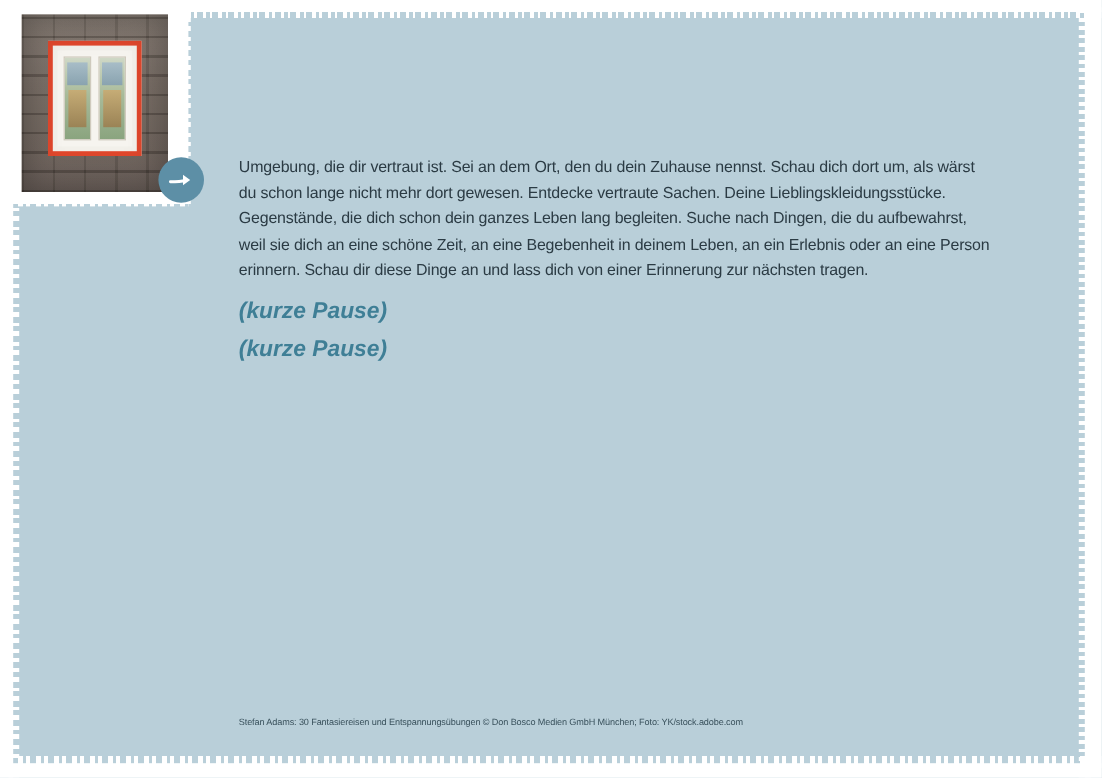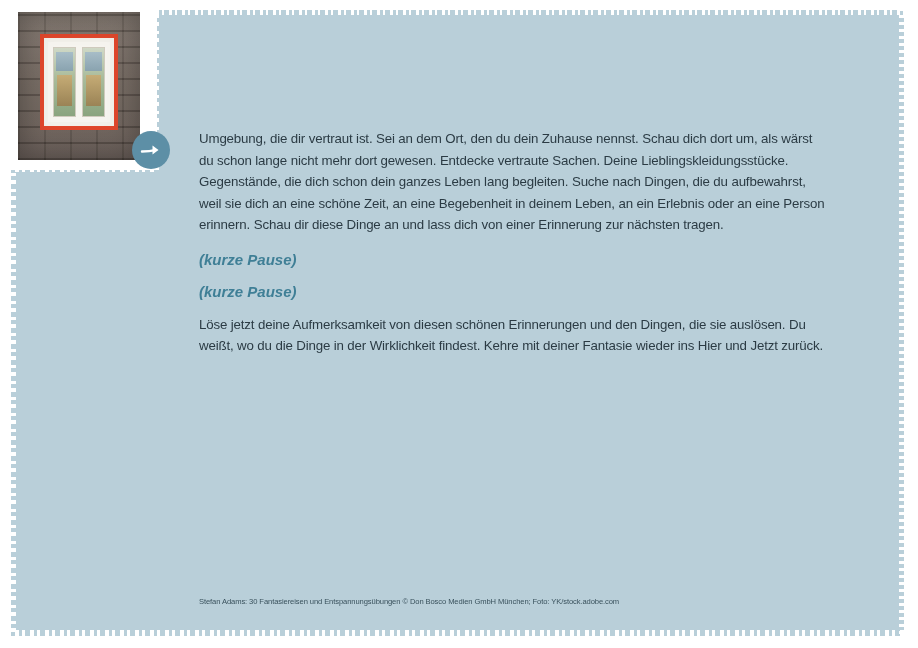--- a/index.html
+++ b/index.html
@@ -218,21 +218,21 @@
   .para {
     color: #2b3b44;
     font-size: 13.3px;
     line-height: 21.5px;
     letter-spacing: -0.15px;
     margin: 0 0 14px 0;
     text-align: left;
   }
   .pause {
     color: #3f7f96;
-    font-size: 15px;
+    font-size: 19px;
     font-style: italic;
     font-weight: bold;
     line-height: 20px;
     margin: 12px 0 12px 0;
   }
 
   .footer {
     position: absolute;
     left: 199px;
     top: 597px;
@@ -278,18 +278,17 @@
     <svg width="22" height="16" viewBox="0 0 22 16" aria-hidden="true">
       <path d="M2 9.5 C6 9.5, 10 9.5, 15 8.2" stroke="#ffffff" stroke-width="2.4" fill="none" stroke-linecap="round"></path>
       <path d="M12.5 3.6 L18.5 8 L12.5 12.4 Z" fill="#ffffff"></path>
     </svg>
   </div>
 
   <div class="content">
     <p class="para">Umgebung, die dir vertraut ist. Sei an dem Ort, den du dein Zuhause nennst. Schau dich dort um, als wärst du schon lange nicht mehr dort gewesen. Entdecke vertraute Sachen. Deine Lieblingskleidungsstücke. Gegenstände, die dich schon dein ganzes Leben lang begleiten. Suche nach Dingen, die du aufbewahrst, weil sie dich an eine schöne Zeit, an eine Begebenheit in deinem Leben, an ein Erlebnis oder an eine Person erinnern. Schau dir diese Dinge an und lass dich von einer Erinnerung zur nächsten tragen.</p>
     <p class="pause">(kurze Pause)</p>
     <p class="pause">(kurze Pause)</p>
-    <p class="para">Löse jetzt deine Aufmerksamkeit von diesen schönen Erinnerungen und den Dingen, die sie auslösen. Du weißt, wo du die Dinge in der Wirklichkeit findest. Kehre mit deiner Fantasie wieder ins Hier und Jetzt zurück.</p>
   </div>
 
   <div class="footer">Stefan Adams: 30 Fantasiereisen und Entspannungsübungen © Don Bosco Medien GmbH München; Foto: YK/stock.adobe.com</div>
 
 </div>
 
 </body></html>

